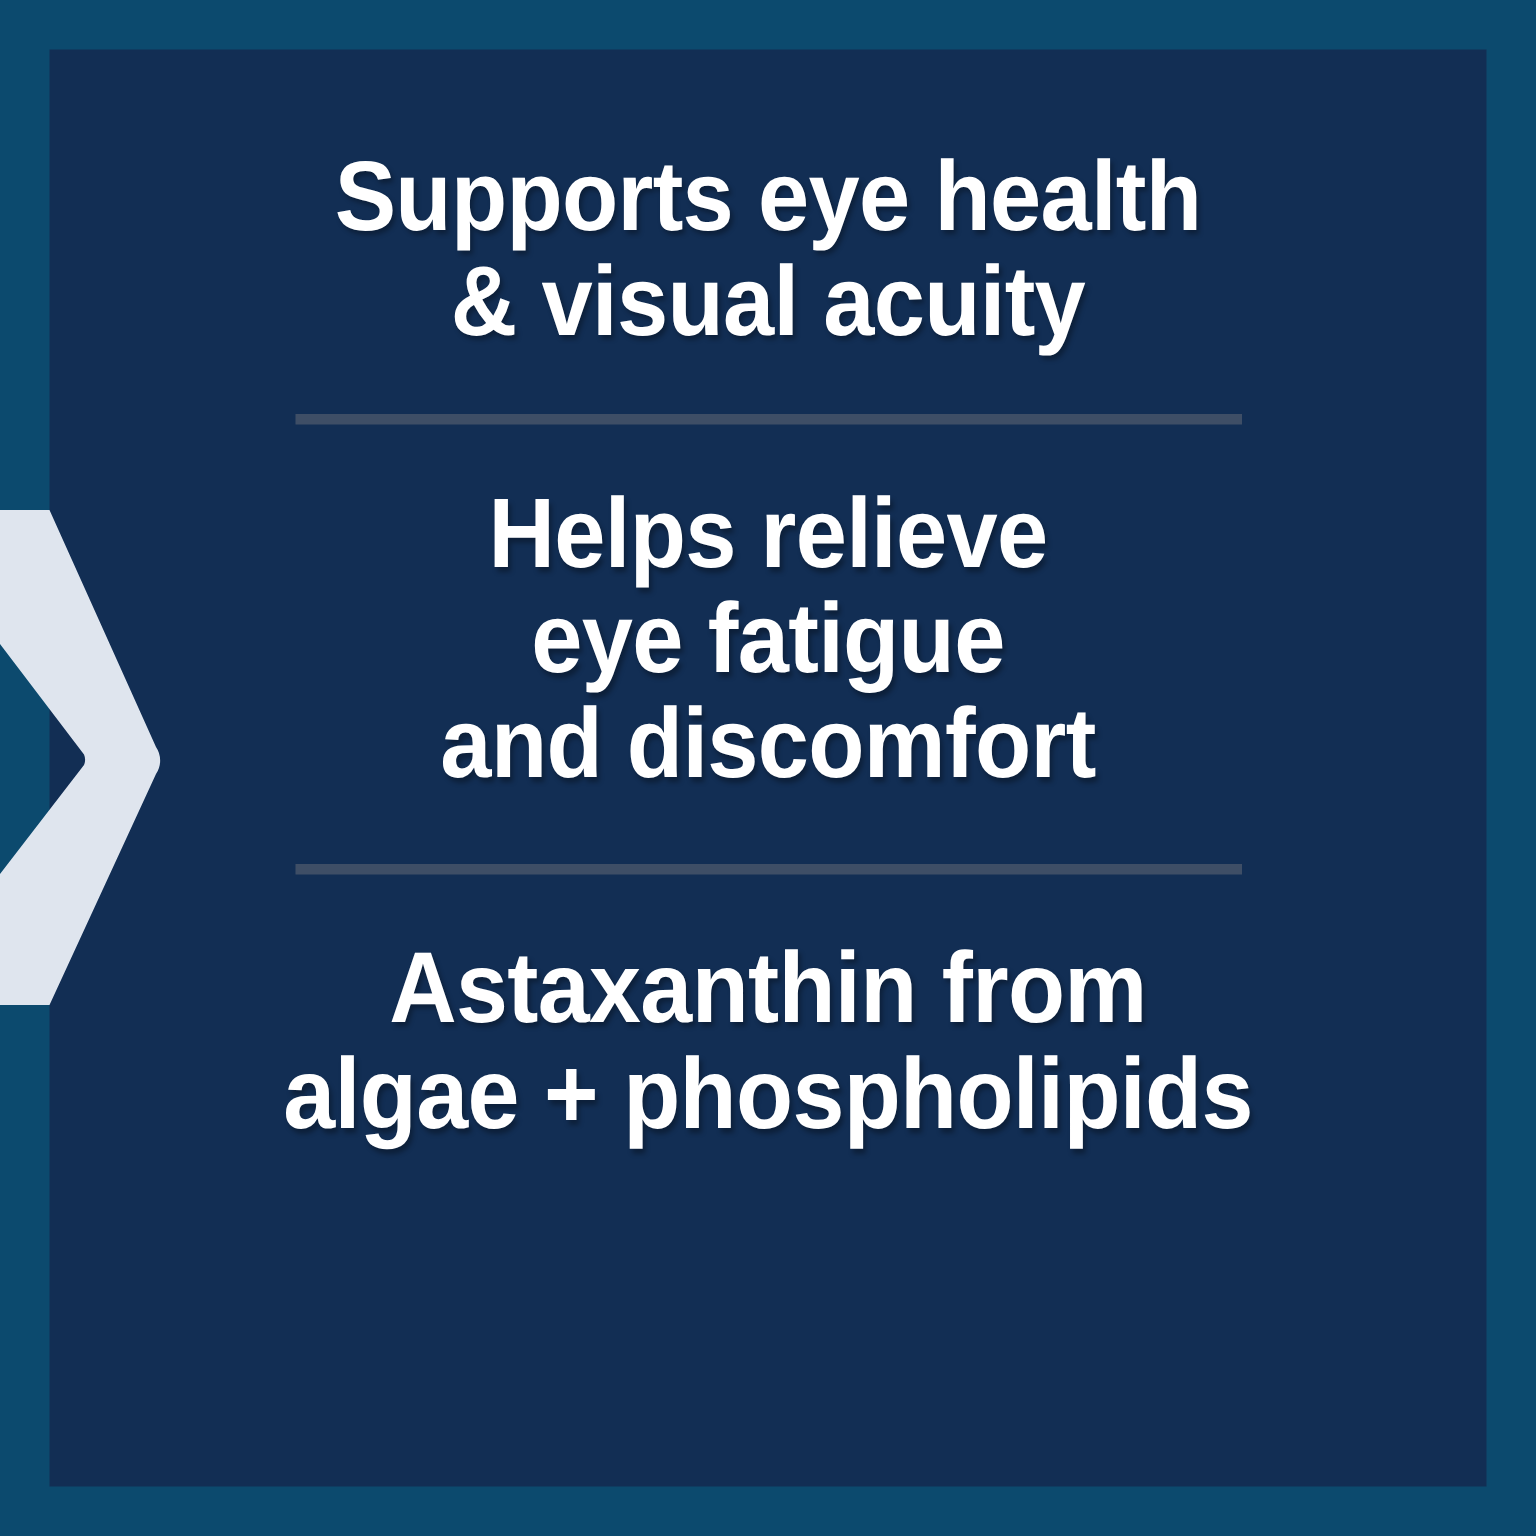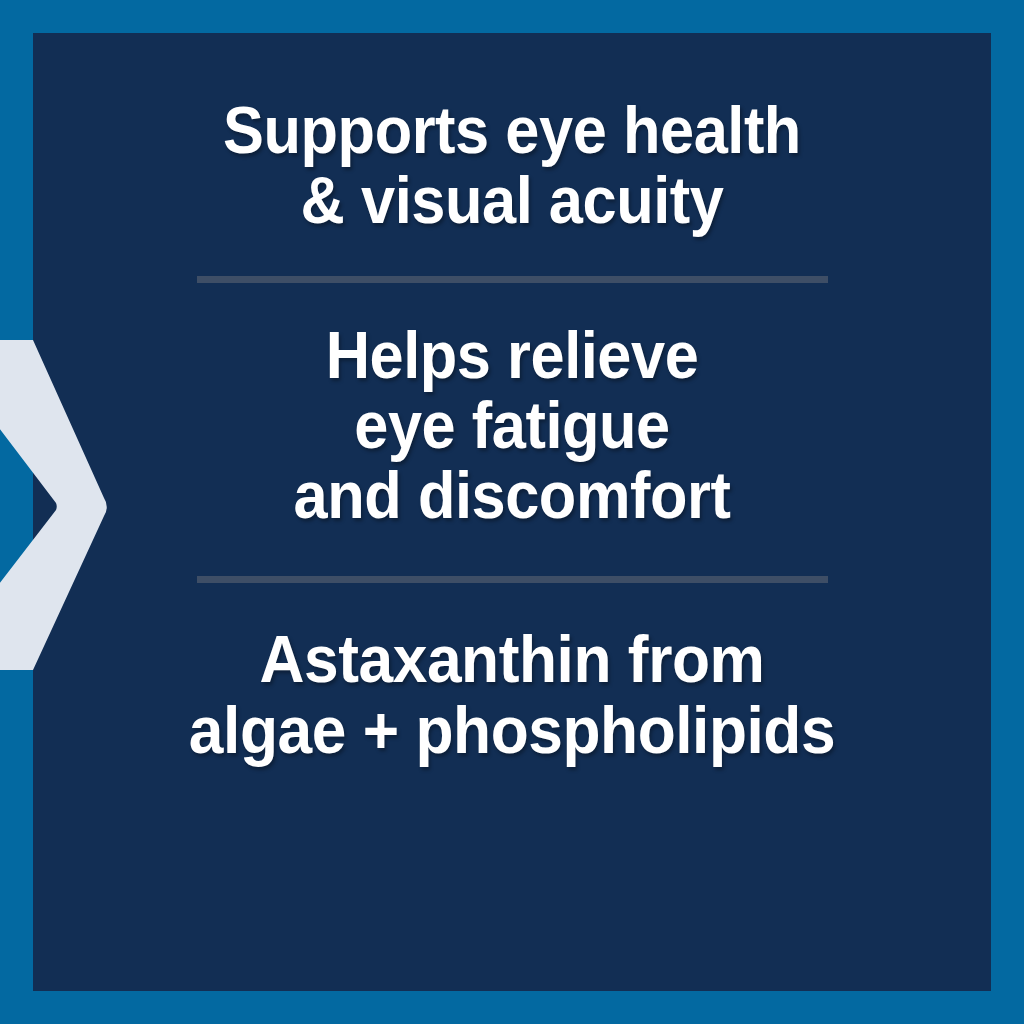--- a/index.html
+++ b/index.html
@@ -9,21 +9,21 @@
   body {
     width: 1024px;
     height: 1024px;
     overflow: hidden;
     font-family: "Liberation Sans", sans-serif;
   }
   #stage {
     position: relative;
     width: 1024px;
     height: 1024px;
-    background: #0369a1;
+    background: #0c4a6e;
     overflow: hidden;
   }
   
   #panel {
     position: absolute;
     left: 33px;
     top: 33px;
     width: 958px;
     height: 958px;
     background: #122e54;

